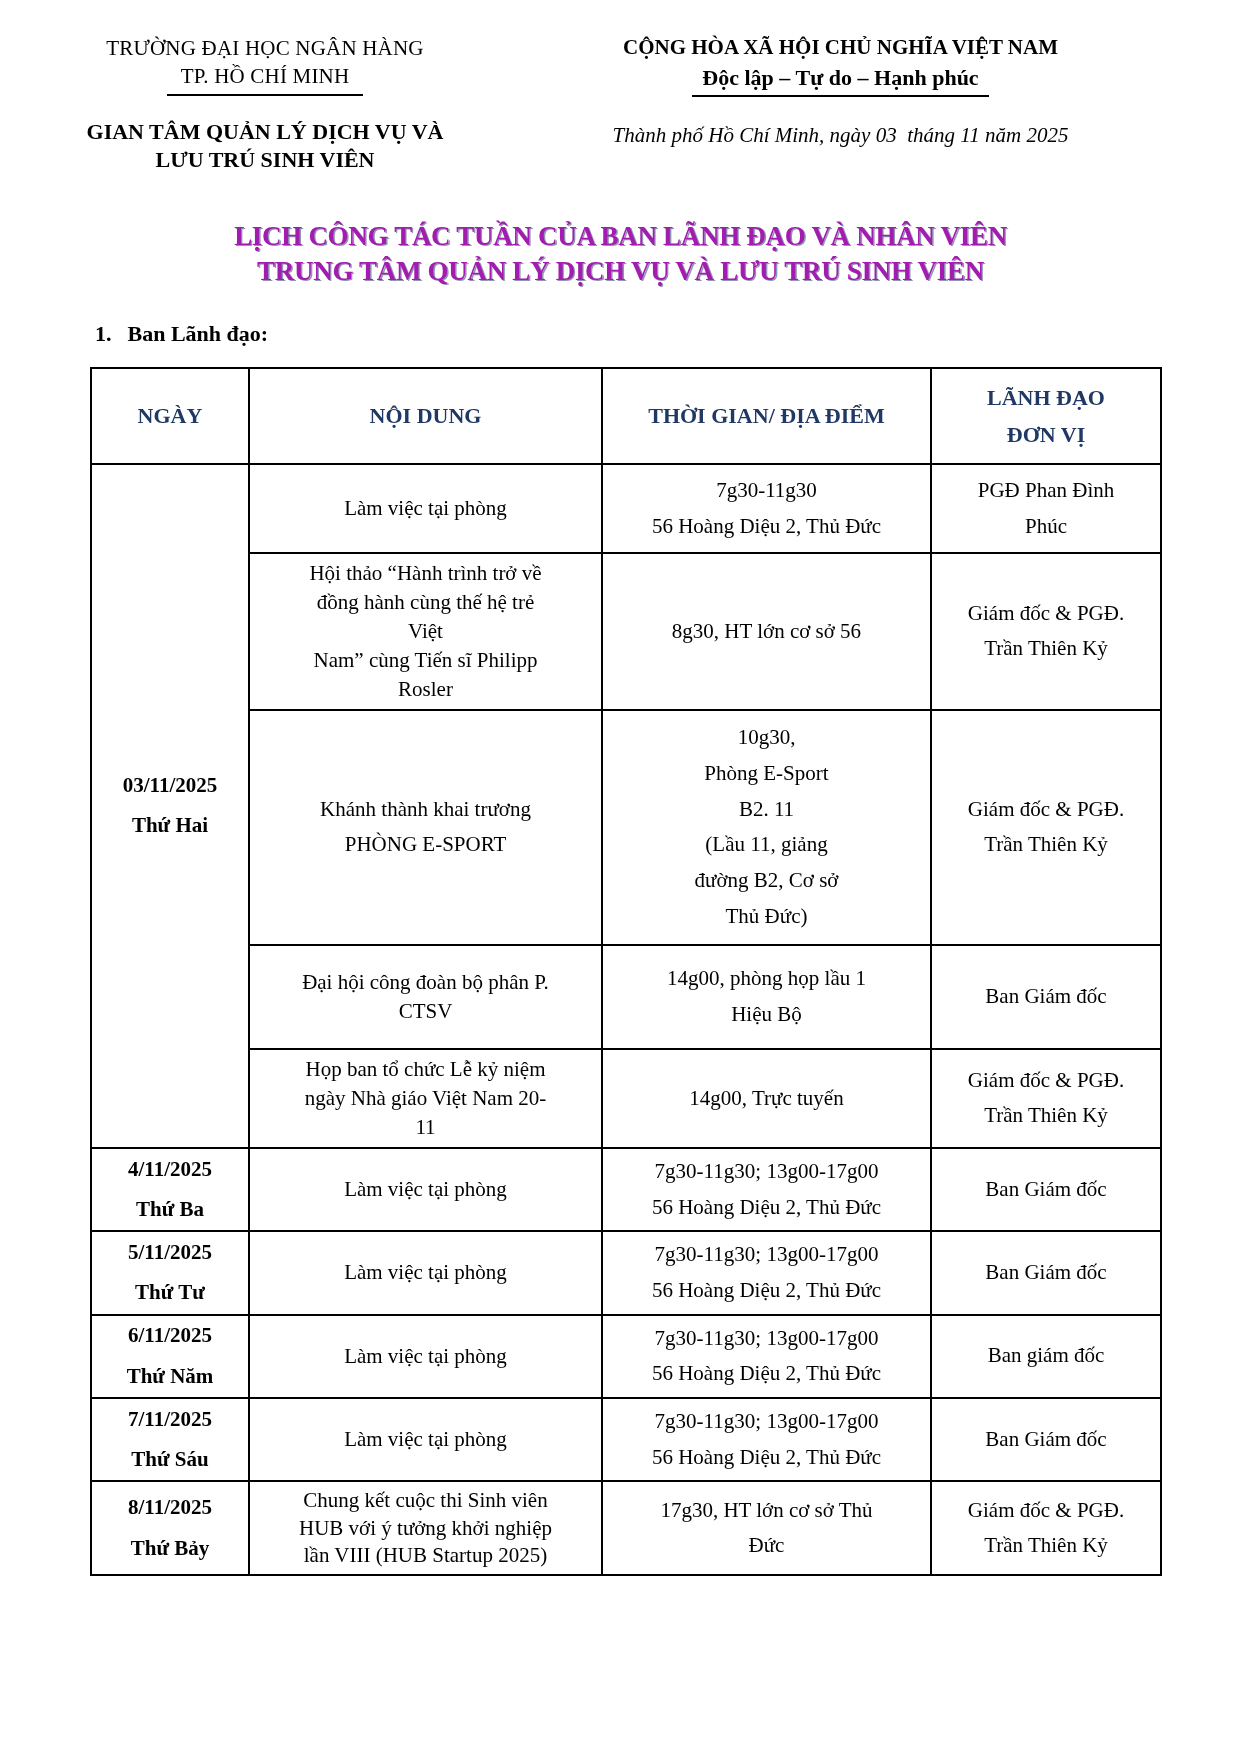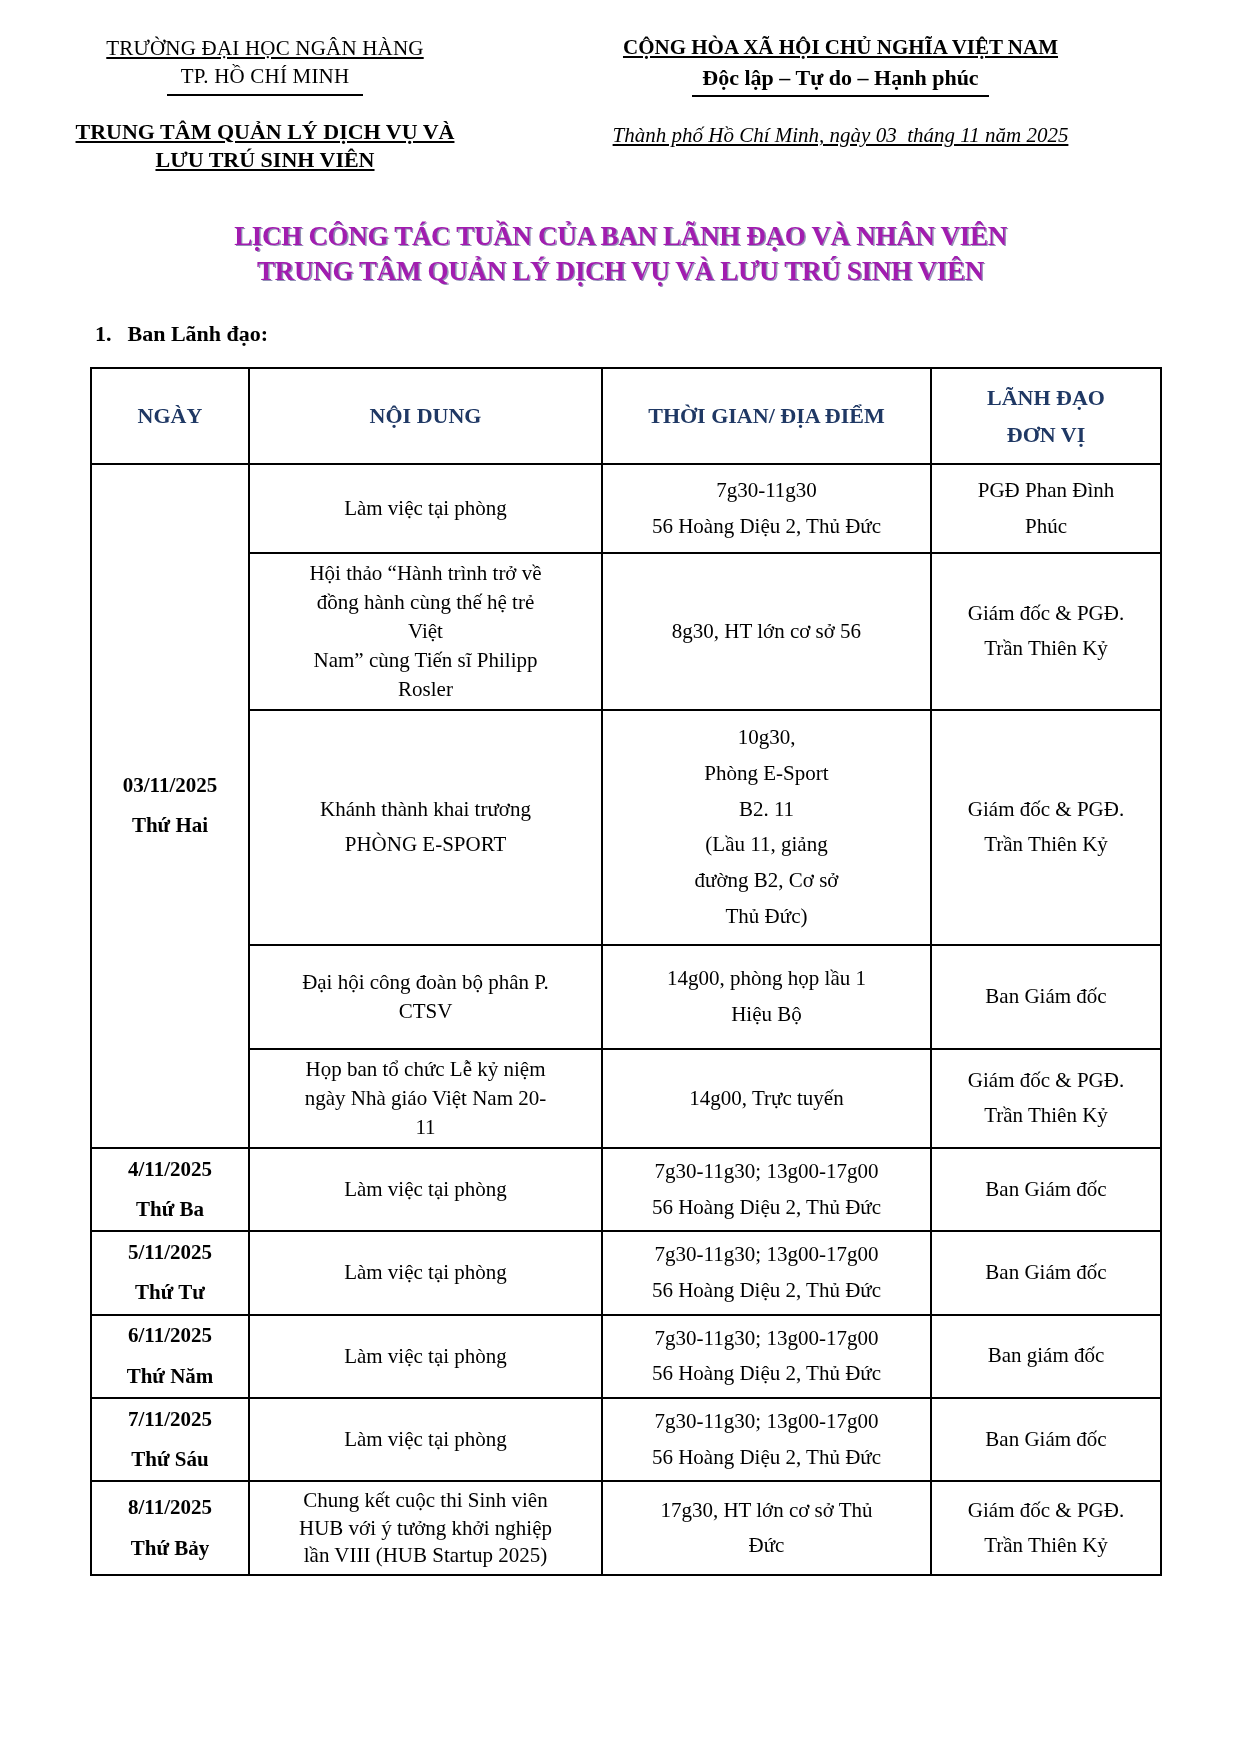--- a/index.html
+++ b/index.html
@@ -1,21 +1,21 @@
 <!DOCTYPE html>
 <html><head>
 <meta charset="utf-8">
 <style>
   html,body{margin:0;padding:0;background:#888;}
   .page{
     width:1241px;height:1755px;margin:0 auto;background:#ffffff;
     font-family:"Liberation Serif","DejaVu Serif",serif;color:#000;
     position:relative;overflow:hidden;box-sizing:border-box;
   }
-  .doc-header{display:flex;padding:34px 50px 0 40px;box-sizing:border-box;text-decoration:underline;}
+  .doc-header{display:flex;padding:34px 50px 0 40px;box-sizing:border-box;}
   .header-left{width:450px;text-align:center;}
   .header-right{flex:1;text-align:center;}
   .univ-line{font-size:21px;line-height:1.35;letter-spacing:.2px;}
   .u-wide{display:inline-block;border-bottom:2px solid #000;padding:0 14px 3px;}
   .dept{font-weight:bold;font-size:22px;line-height:1.3;margin-top:22px;white-space:pre-line;}
   .motto-country{font-weight:bold;font-size:21px;line-height:1.3;}
   .motto-line{font-weight:bold;font-size:22px;margin-top:4px;}
   .motto-line .u-wide{padding:0 10px 4px;}
   .dateline{font-style:italic;font-size:21px;margin-top:26px;white-space:pre-wrap;}
   .doc-title{
@@ -60,21 +60,21 @@
 </style>
 </head>
 <body>
 
 <div class="page">
 
   <div class="doc-header">
     <div class="header-left">
       <div class="univ-line">TRƯỜNG ĐẠI HỌC NGÂN HÀNG</div>
       <div class="univ-line"><span class="u-wide">TP. HỒ CHÍ MINH</span></div>
-      <div class="dept">TRUNG TÂM QUẢN LÝ DỊCH VỤ VÀ
+      <div class="dept">GIAN TÂM QUẢN LÝ DỊCH VỤ VÀ
 LƯU TRÚ SINH VIÊN</div>
     </div>
     <div class="header-right">
       <div class="motto-country">CỘNG HÒA XÃ HỘI CHỦ NGHĨA VIỆT NAM</div>
       <div class="motto-line"><span class="u-wide">Độc lập – Tự do – Hạnh phúc</span></div>
       <div class="dateline">Thành phố Hồ Chí Minh, ngày 03  tháng 11 năm 2025</div>
     </div>
   </div>
 
   <div class="doc-title">

